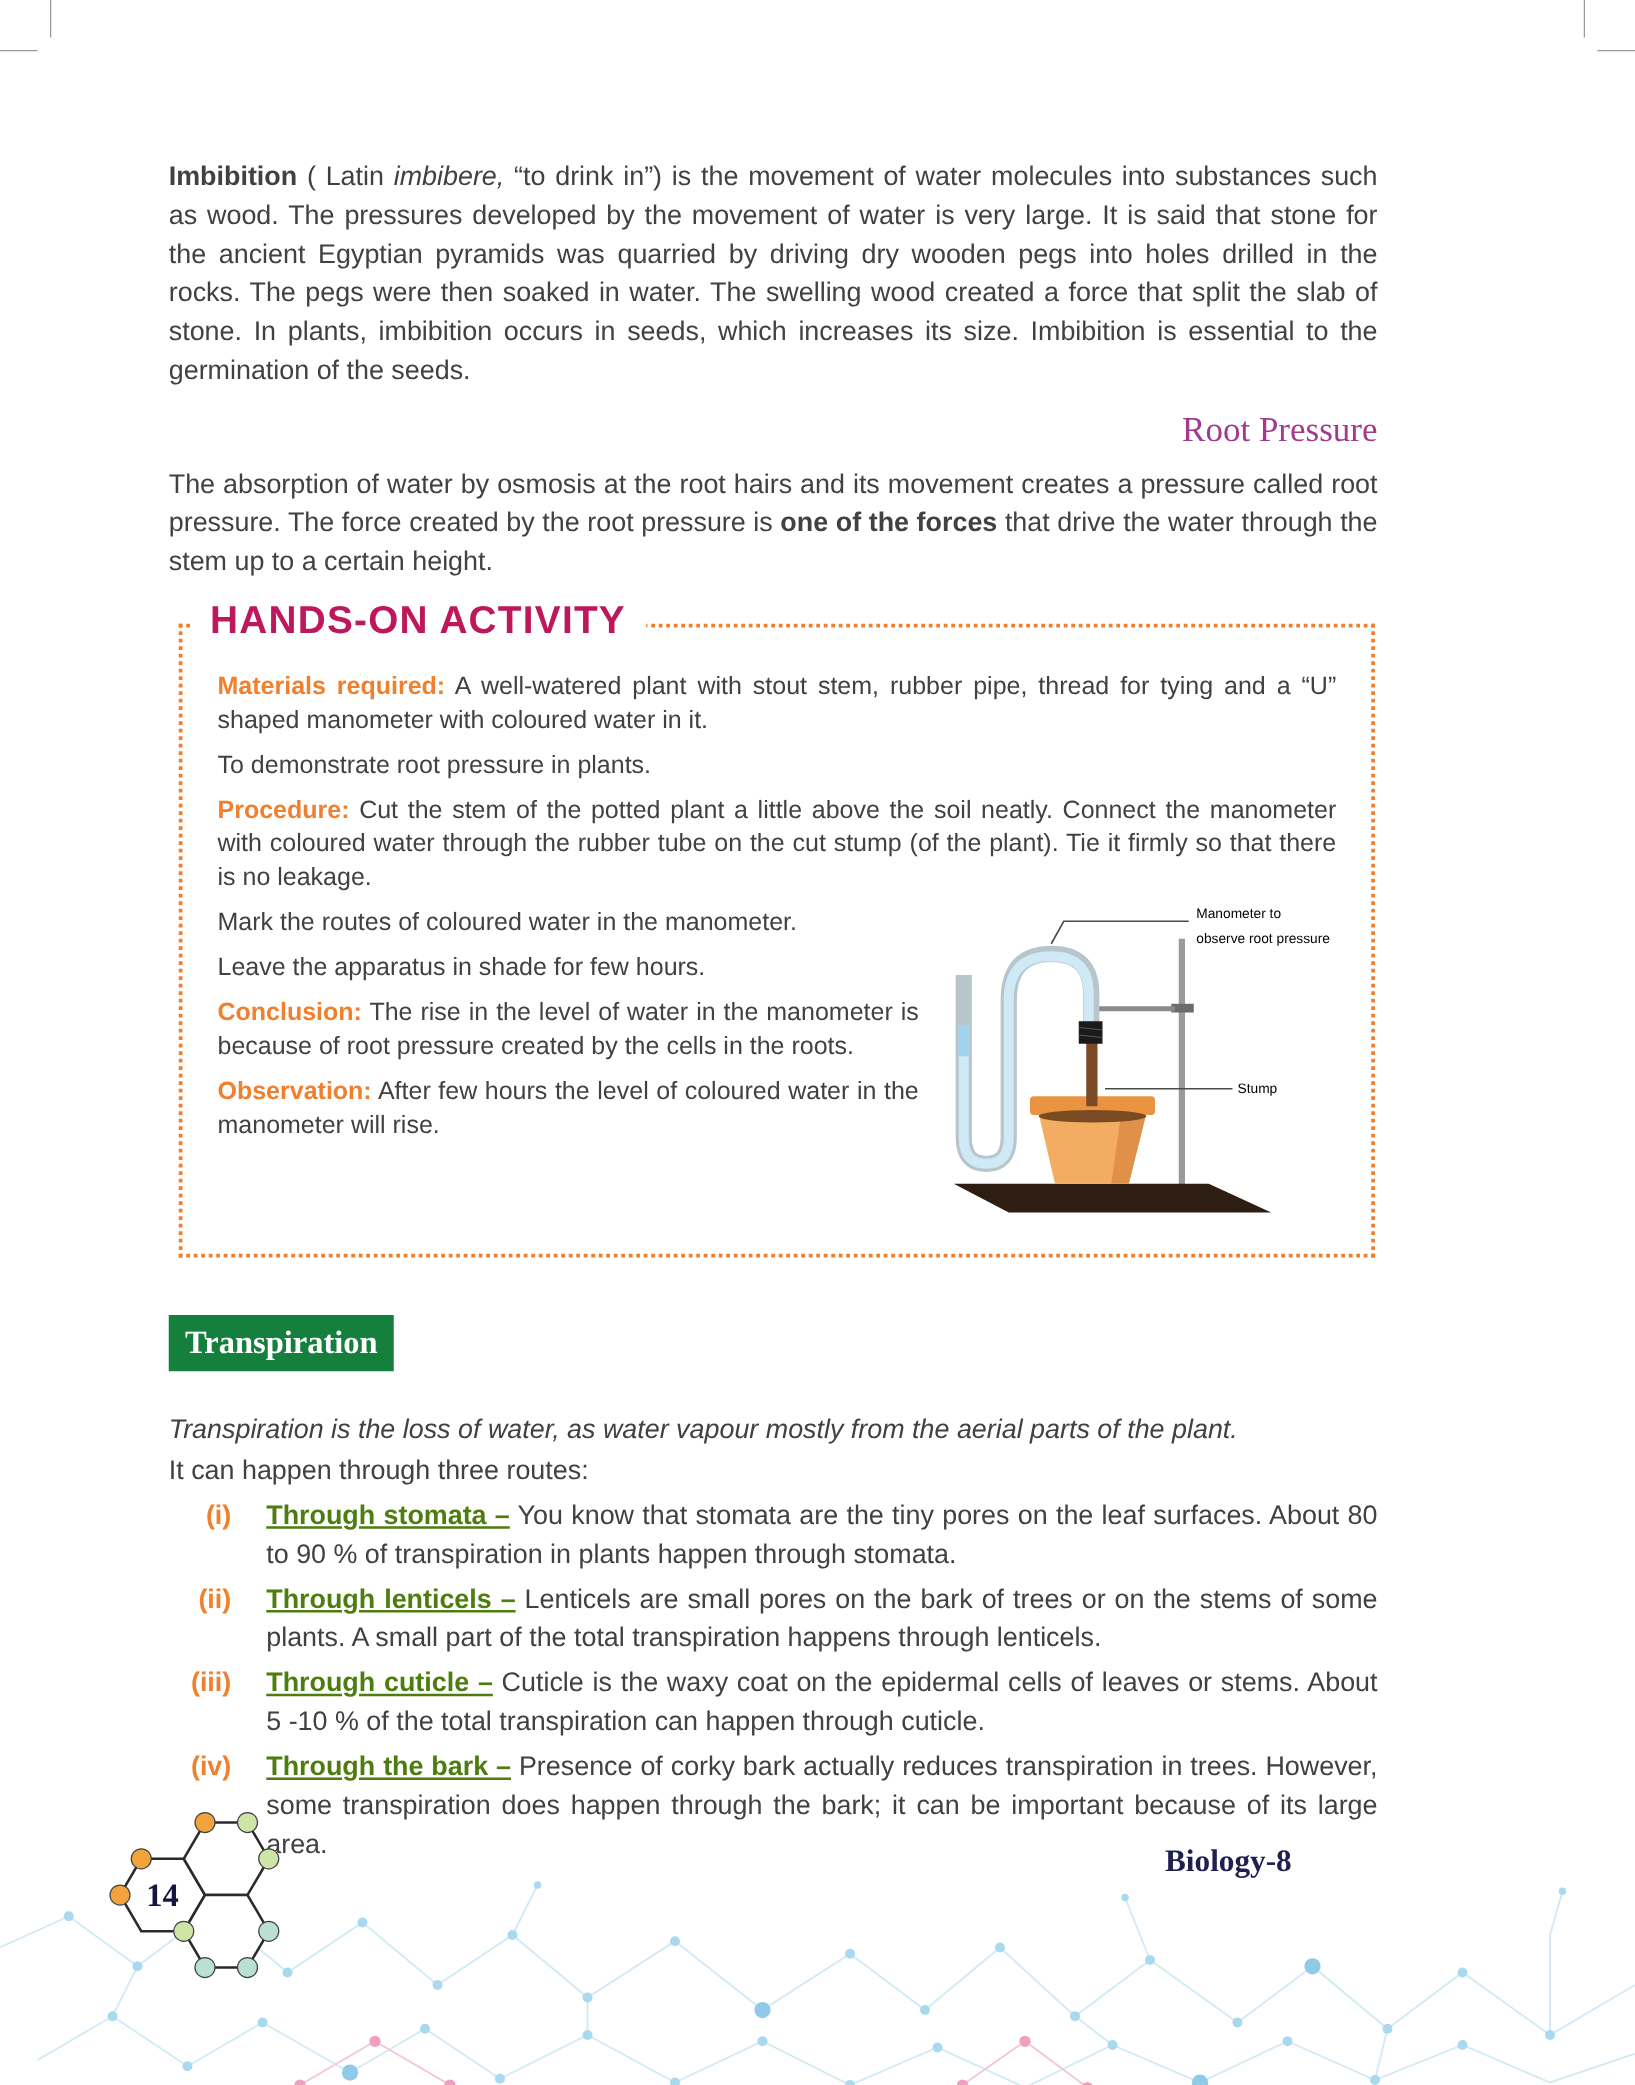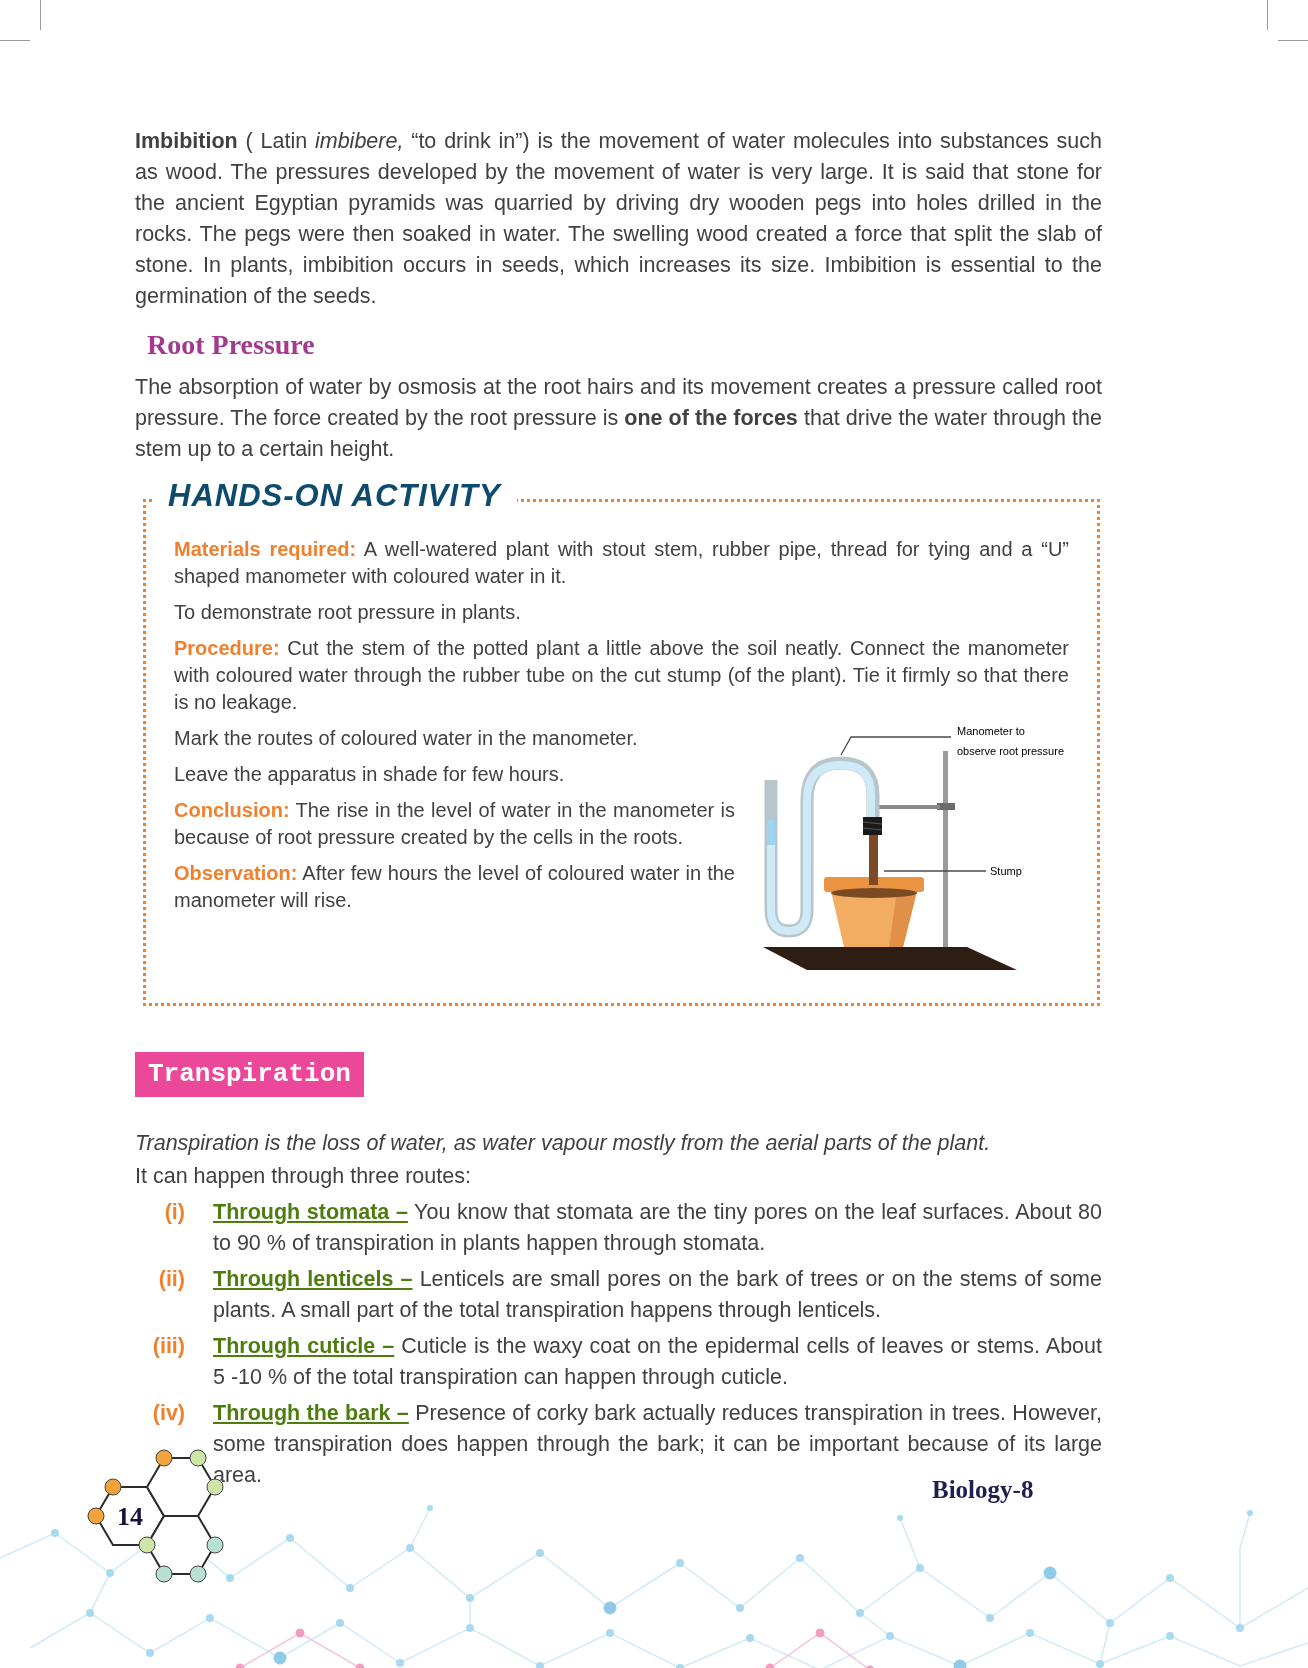--- a/index.html
+++ b/index.html
@@ -10,53 +10,53 @@
   }
   .crop-mark { position:absolute; background:#9a9a9a; }
 
   .content { position:absolute; left:135px; top:126px; width:967px; }
 
   p.body { font-size:21.5px; line-height:31px; text-align:justify; }
   .b { font-weight:bold; }
   .i { font-style:italic; }
 
   .section-heading {
-    font-family:"Liberation Serif", serif; font-weight:bold;
-    font-size:28px; color:#a23b8f; margin:17px 12px 11px;
+    font-family:"Liberation Serif", serif; font-weight:normal;
+    font-size:28px; color:#a23b8f; margin:17px 0 11px;text-align:right;
   }
 
   
   .activity-box {
     position:relative; margin:34px 0 0 8px; width:957px;
     border:3px dotted #f0802e; padding:34px 28px 22px 28px;
   }
   .activity-title {
     position:absolute; top:-24px; left:6px; background:#ffffff;
-    padding:0 16px; font-weight:bold; font-style:italic;
-    font-size:31px; letter-spacing:1px; color:#0c4a6e;
+    padding:0 16px; font-weight:bold; 
+    font-size:31px; letter-spacing:1px; color:#be185d;
   }
   .box-p { font-size:20px; line-height:27px; text-align:justify; margin-bottom:9px; }
   .orange-label { color:#f0802e; font-weight:bold; }
 
   .figure {
     float:right; width:318px; height:252px; position:relative;
     margin:0 0 4px 16px;
   }
   .fig-label {
     position:absolute; font-size:11px; line-height:20px; color:#000000;
   }
   .fig-label-manometer { left:206px; top:-4px; width:110px; }
   .fig-label-stump { left:239px; top:136px; }
 
   .clear { clear:both; }
 
   
   .transpiration-banner {
-    display:inline-block; margin:46px 0 0 0; background:#ec4899;
-    color:#ffffff; font-family:Liberation Mono, monospace; font-weight:bold;
+    display:inline-block; margin:46px 0 0 0; background:#15803d;
+    color:#ffffff; font-family:Liberation Serif, serif; font-weight:bold;
     font-size:26px; padding:7px 13px 8px;
   }
   .transpiration-intro { margin-top:30px; }
   .transpiration-intro .line { display:block; font-size:21.5px; line-height:33px; }
   .route-list { margin-top:4px; }
   .route-item {
     display:grid; grid-template-columns:50px 1fr; column-gap:28px;
     margin-bottom:5px;
   }
   .route-num {

